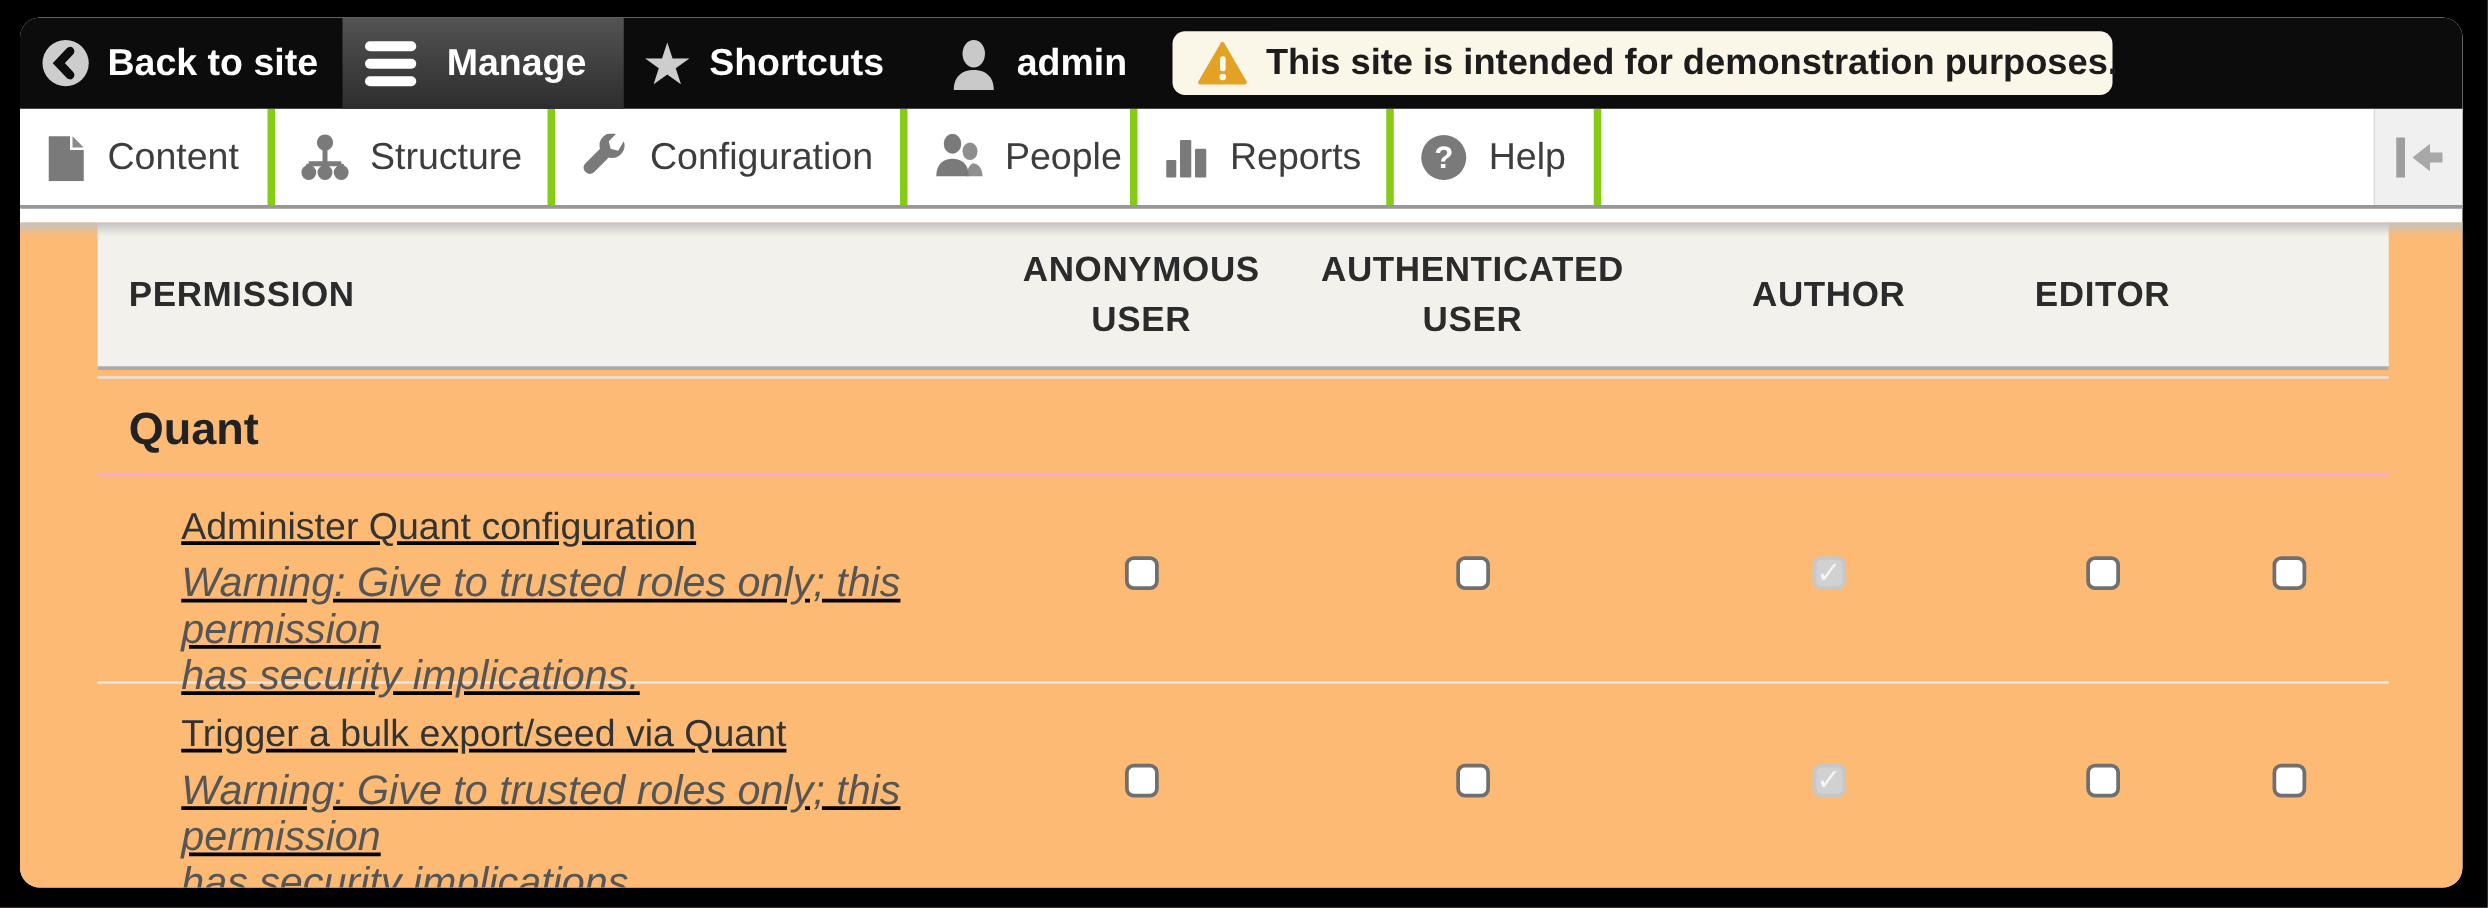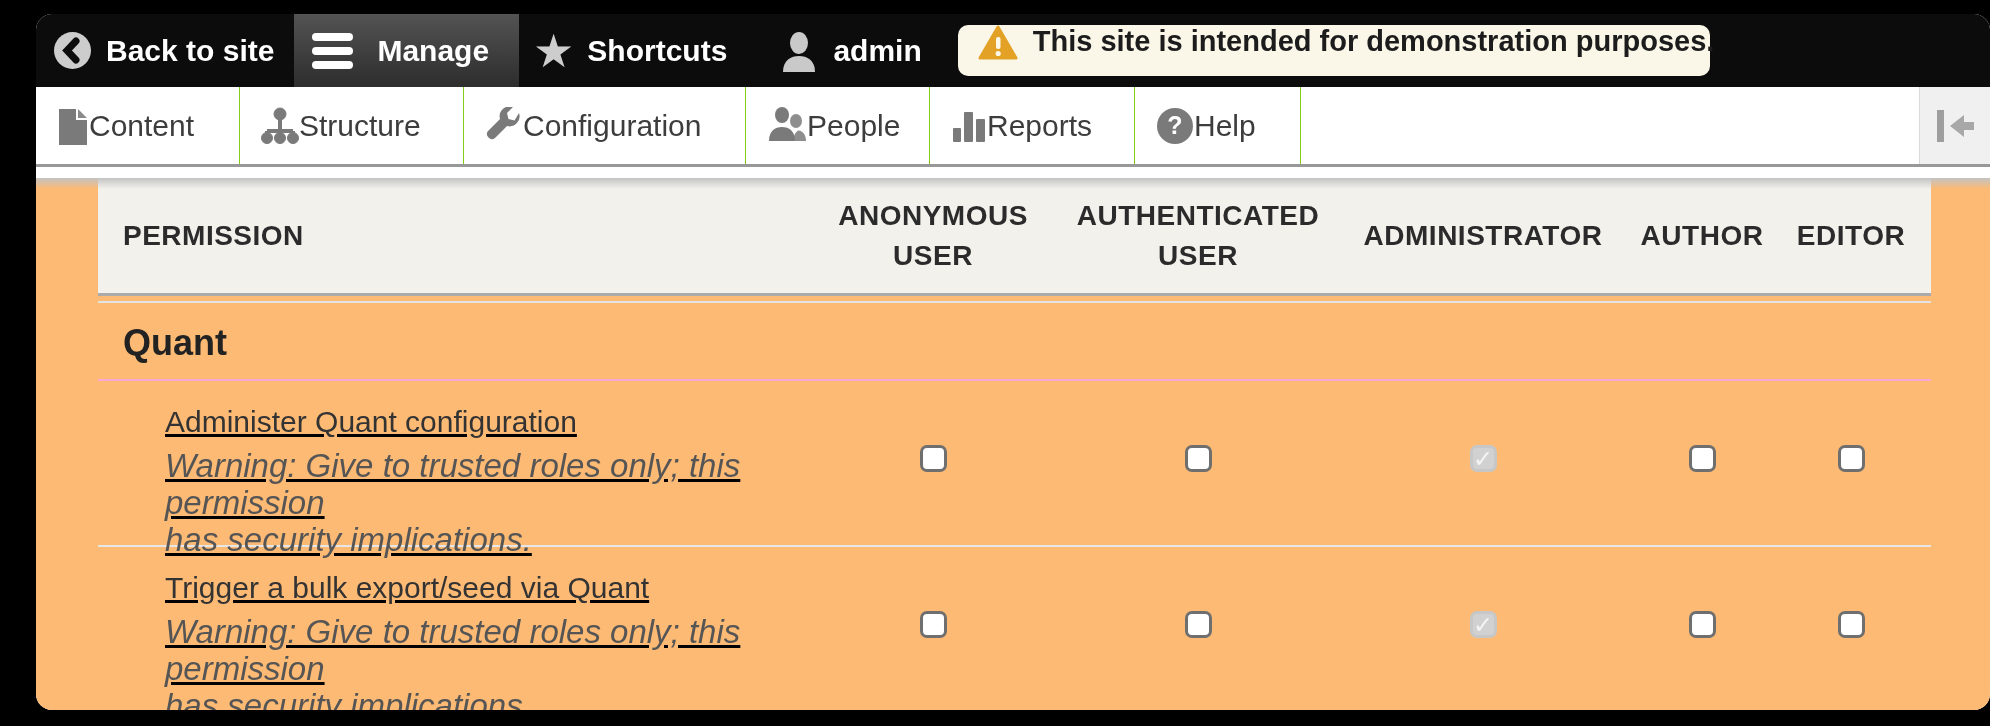--- a/index.html
+++ b/index.html
@@ -1,37 +1,37 @@
 <!DOCTYPE html>
 <html><head>
 <meta charset="utf-8">
 <style>
   html,body{margin:0;padding:0;background:#000;width:1990px;height:726px;overflow:hidden;
     font-family:"Liberation Sans","DejaVu Sans",sans-serif;}
   .window{position:absolute;left:16px;top:14px;width:1954px;height:696px;border-radius:16px;
-    overflow:hidden;background:#fff;margin-left:20px;}
+    overflow:hidden;background:#fff;}
   
   .bar-black{position:relative;height:73px;background:#0c0c0c;display:flex;align-items:center;}
   .tb-item{display:flex;align-items:center;color:#fff;font-weight:700;font-size:30px;white-space:nowrap;}
   .tb-back{margin-left:18px;gap:15px;}
   .back-circle{width:37px;height:37px;border-radius:50%;background:#cdcdcd;display:flex;align-items:center;justify-content:center;}
   .tab-manage{height:73px;margin-left:20px;padding:0 30px 0 18px;display:flex;align-items:center;gap:24px;
     background:linear-gradient(180deg,#535353,#2d2d2d);color:#fff;font-weight:700;font-size:30px;}
   .hamburger{display:flex;flex-direction:column;gap:6px;}
   .hamburger span{display:block;width:41px;height:8px;border-radius:4px;background:#fff;}
   .tb-shortcuts{margin-left:14px;gap:13px;}
   .star{color:#cdcdcd;font-size:46px;line-height:46px;font-weight:400;}
   .tb-admin{margin-left:52px;gap:14px;}
   .banner{margin-left:36px;width:752px;height:51px;background:#faf6e8;border-radius:10px;
-    display:flex;align-items:flex-start;padding:0 0 0 20px;box-sizing:border-box;gap:15px;}
+    display:flex;align-items:center;padding:0 0 0 20px;box-sizing:border-box;gap:15px;}
   .banner-text{color:#1c1c1c;font-weight:700;font-size:29px;white-space:nowrap;}
   
   .bar-white{height:77px;background:#fff;display:flex;align-items:stretch;border-bottom:3px solid #989898;box-sizing:content-box;}
-  .menu-item{display:flex;align-items:center;padding-left:21px;box-sizing:border-box;
-    border-right:1px solid #84cc16;color:#3d3d3d;font-size:30px;white-space:nowrap;}
+  .menu-item{display:flex;align-items:center;gap:17px;padding-left:21px;box-sizing:border-box;
+    border-right:6px solid #84cc16;color:#3d3d3d;font-size:30px;white-space:nowrap;}
   .menu-spacer{flex:1;}
   .collapse-btn{width:70px;background:#f0f0f0;border-left:1px solid #d9d9d9;display:flex;align-items:center;justify-content:center;}
   .micon{flex:none;display:flex;align-items:center;justify-content:center;}
   
   .content{position:relative;height:543px;background:#fdba74;}
   .shadow{position:absolute;left:0;top:0;width:100%;height:11px;
     background:linear-gradient(180deg,#c3c3c3,rgba(255,255,255,0));pointer-events:none;}
   .ptable{margin:11px 0 0 62px;width:1833px;}
   .grid{display:grid;grid-template-columns:705px 260px 270px 300px 138px 1fr;}
   .thead{background:#f2f1ec;height:115px;border-bottom:3px solid #ababab;}
@@ -176,21 +176,20 @@
   </div>
 
   <div class="content">
     <div class="shadow"></div>
 
     <div class="ptable">
       <div class="thead grid">
         <div class="th first">PERMISSION</div>
         <div class="th">ANONYMOUS USER</div>
         <div class="th">AUTHENTICATED USER</div>
-        <div class="th">ADMINISTRATOR</div>
         <div class="th">AUTHOR</div>
         <div class="th">EDITOR</div>
       </div>
       <div class="subline"></div>
 
       <div class="section-row">Quant</div>
 
       <div class="perm-row grid">
         <div class="perm-cell">
           <div class="perm-title">Administer Quant configuration</div>

